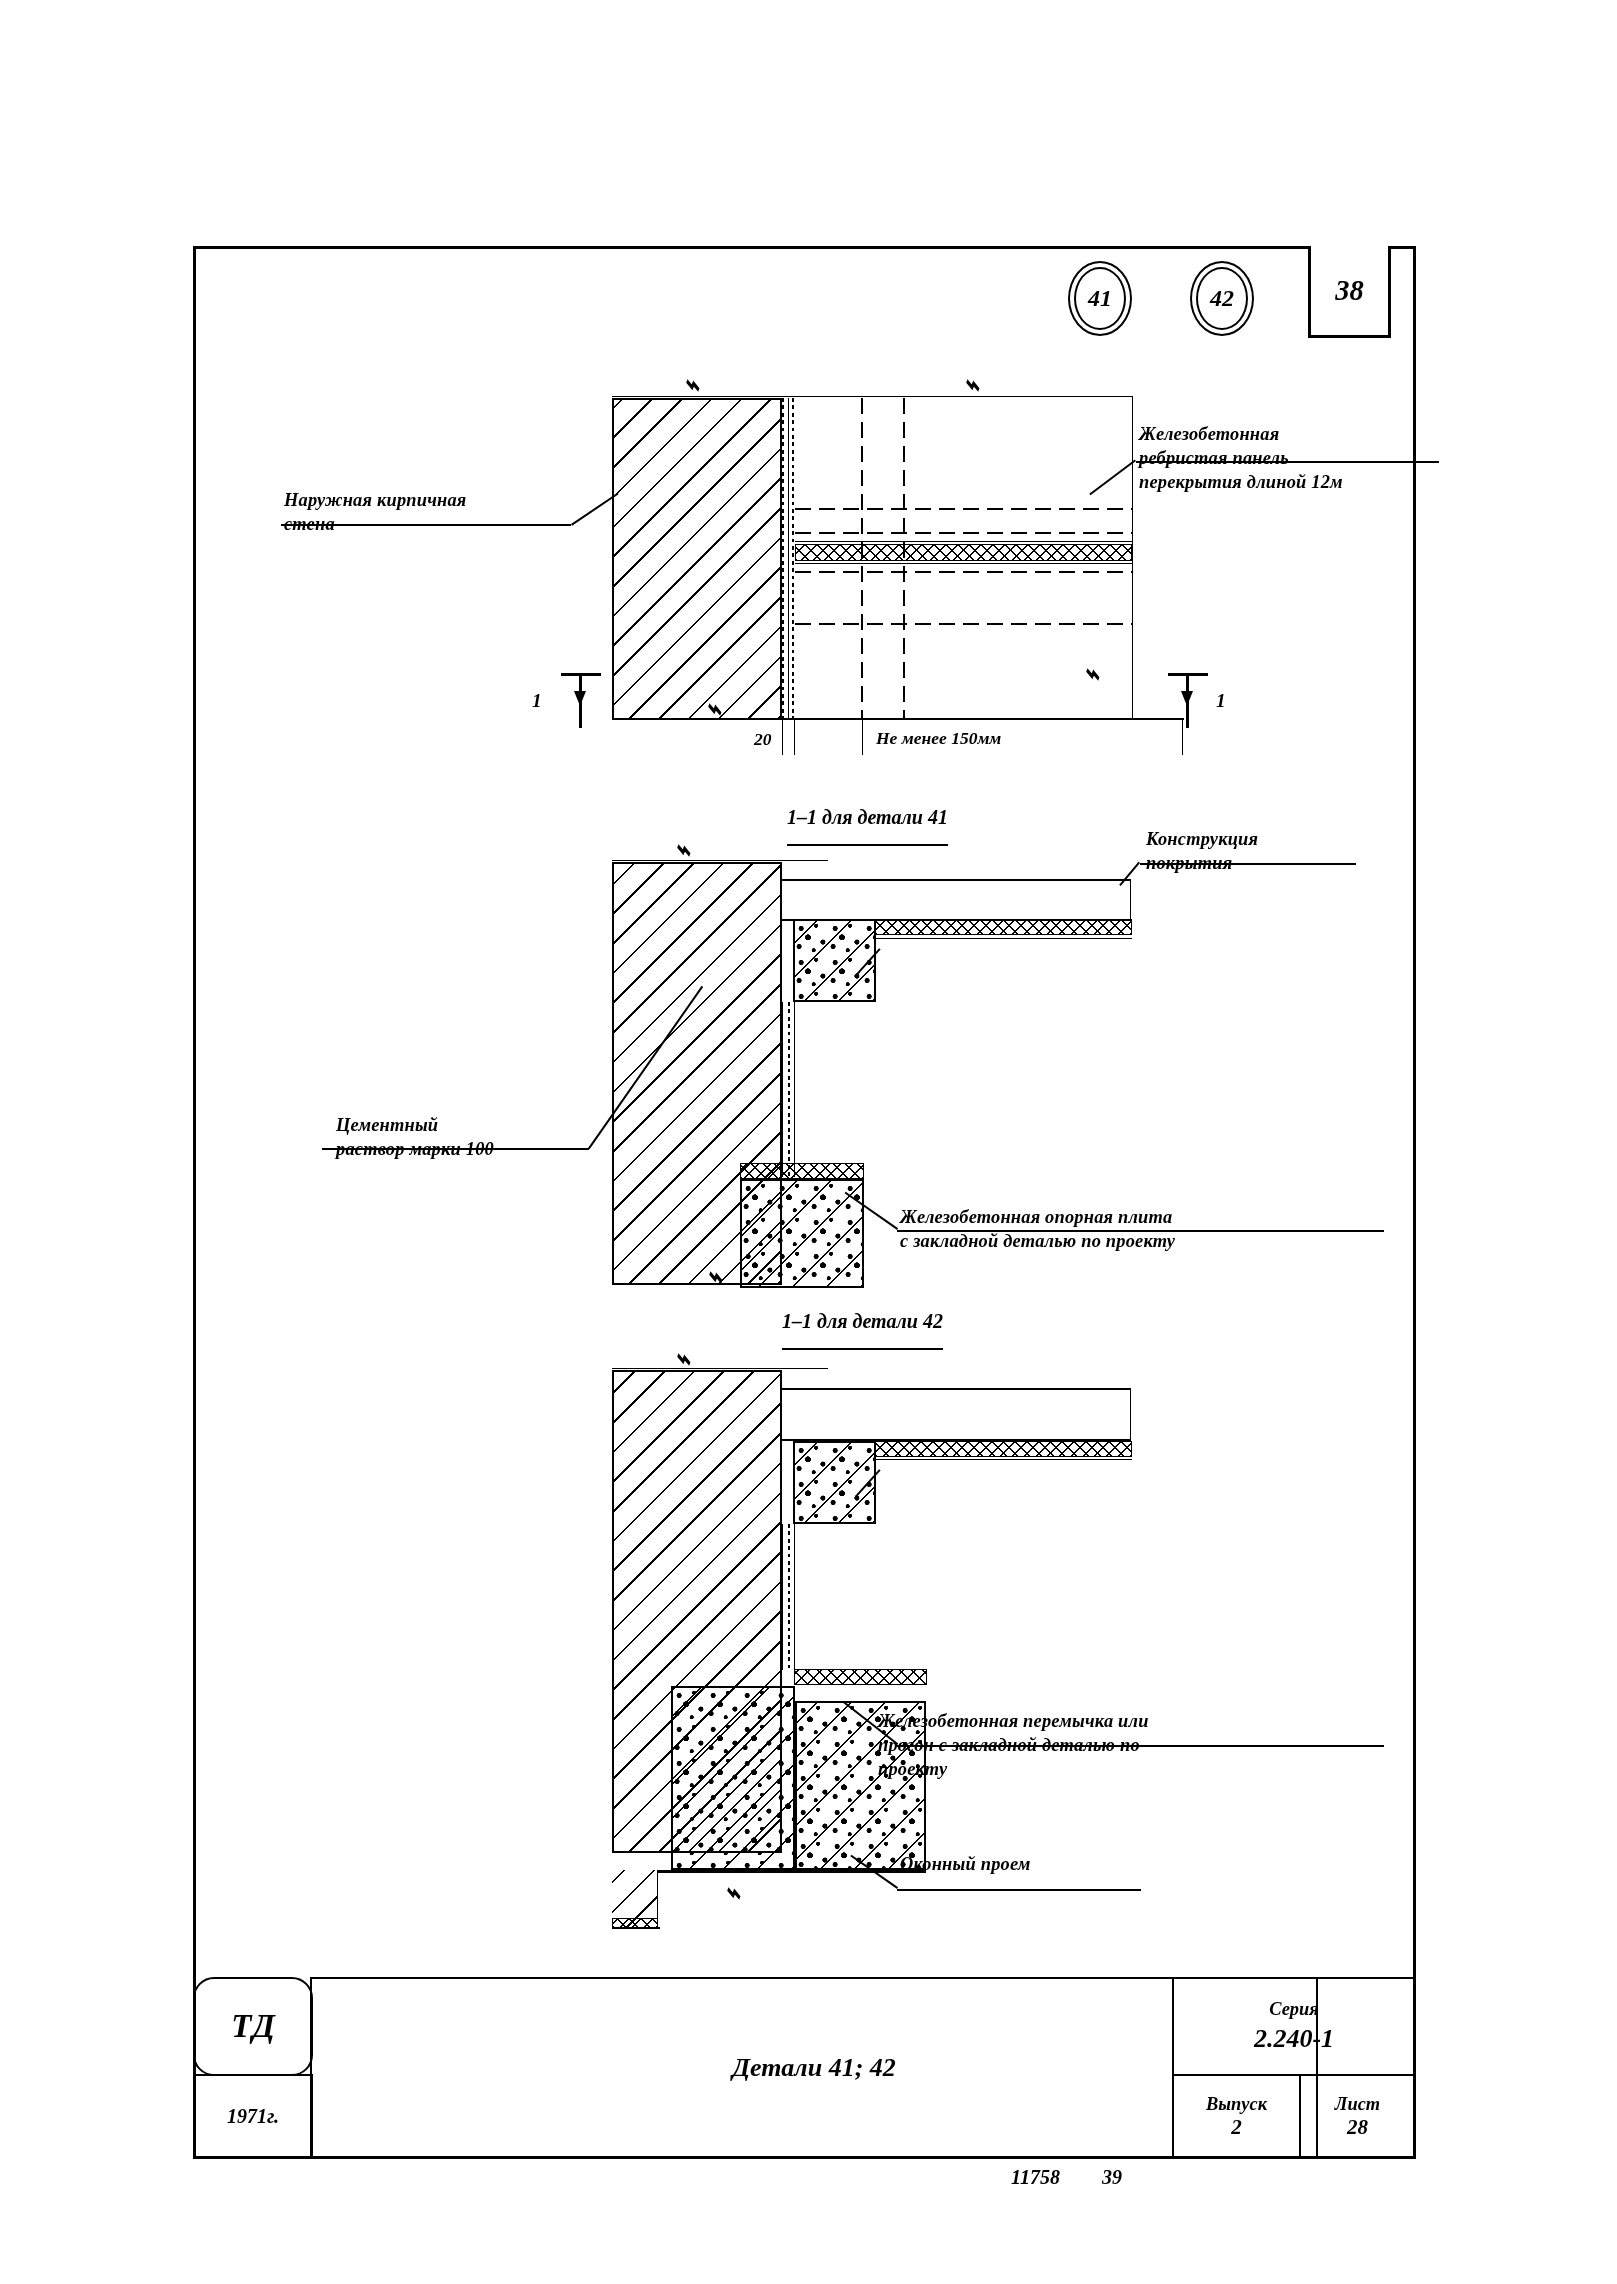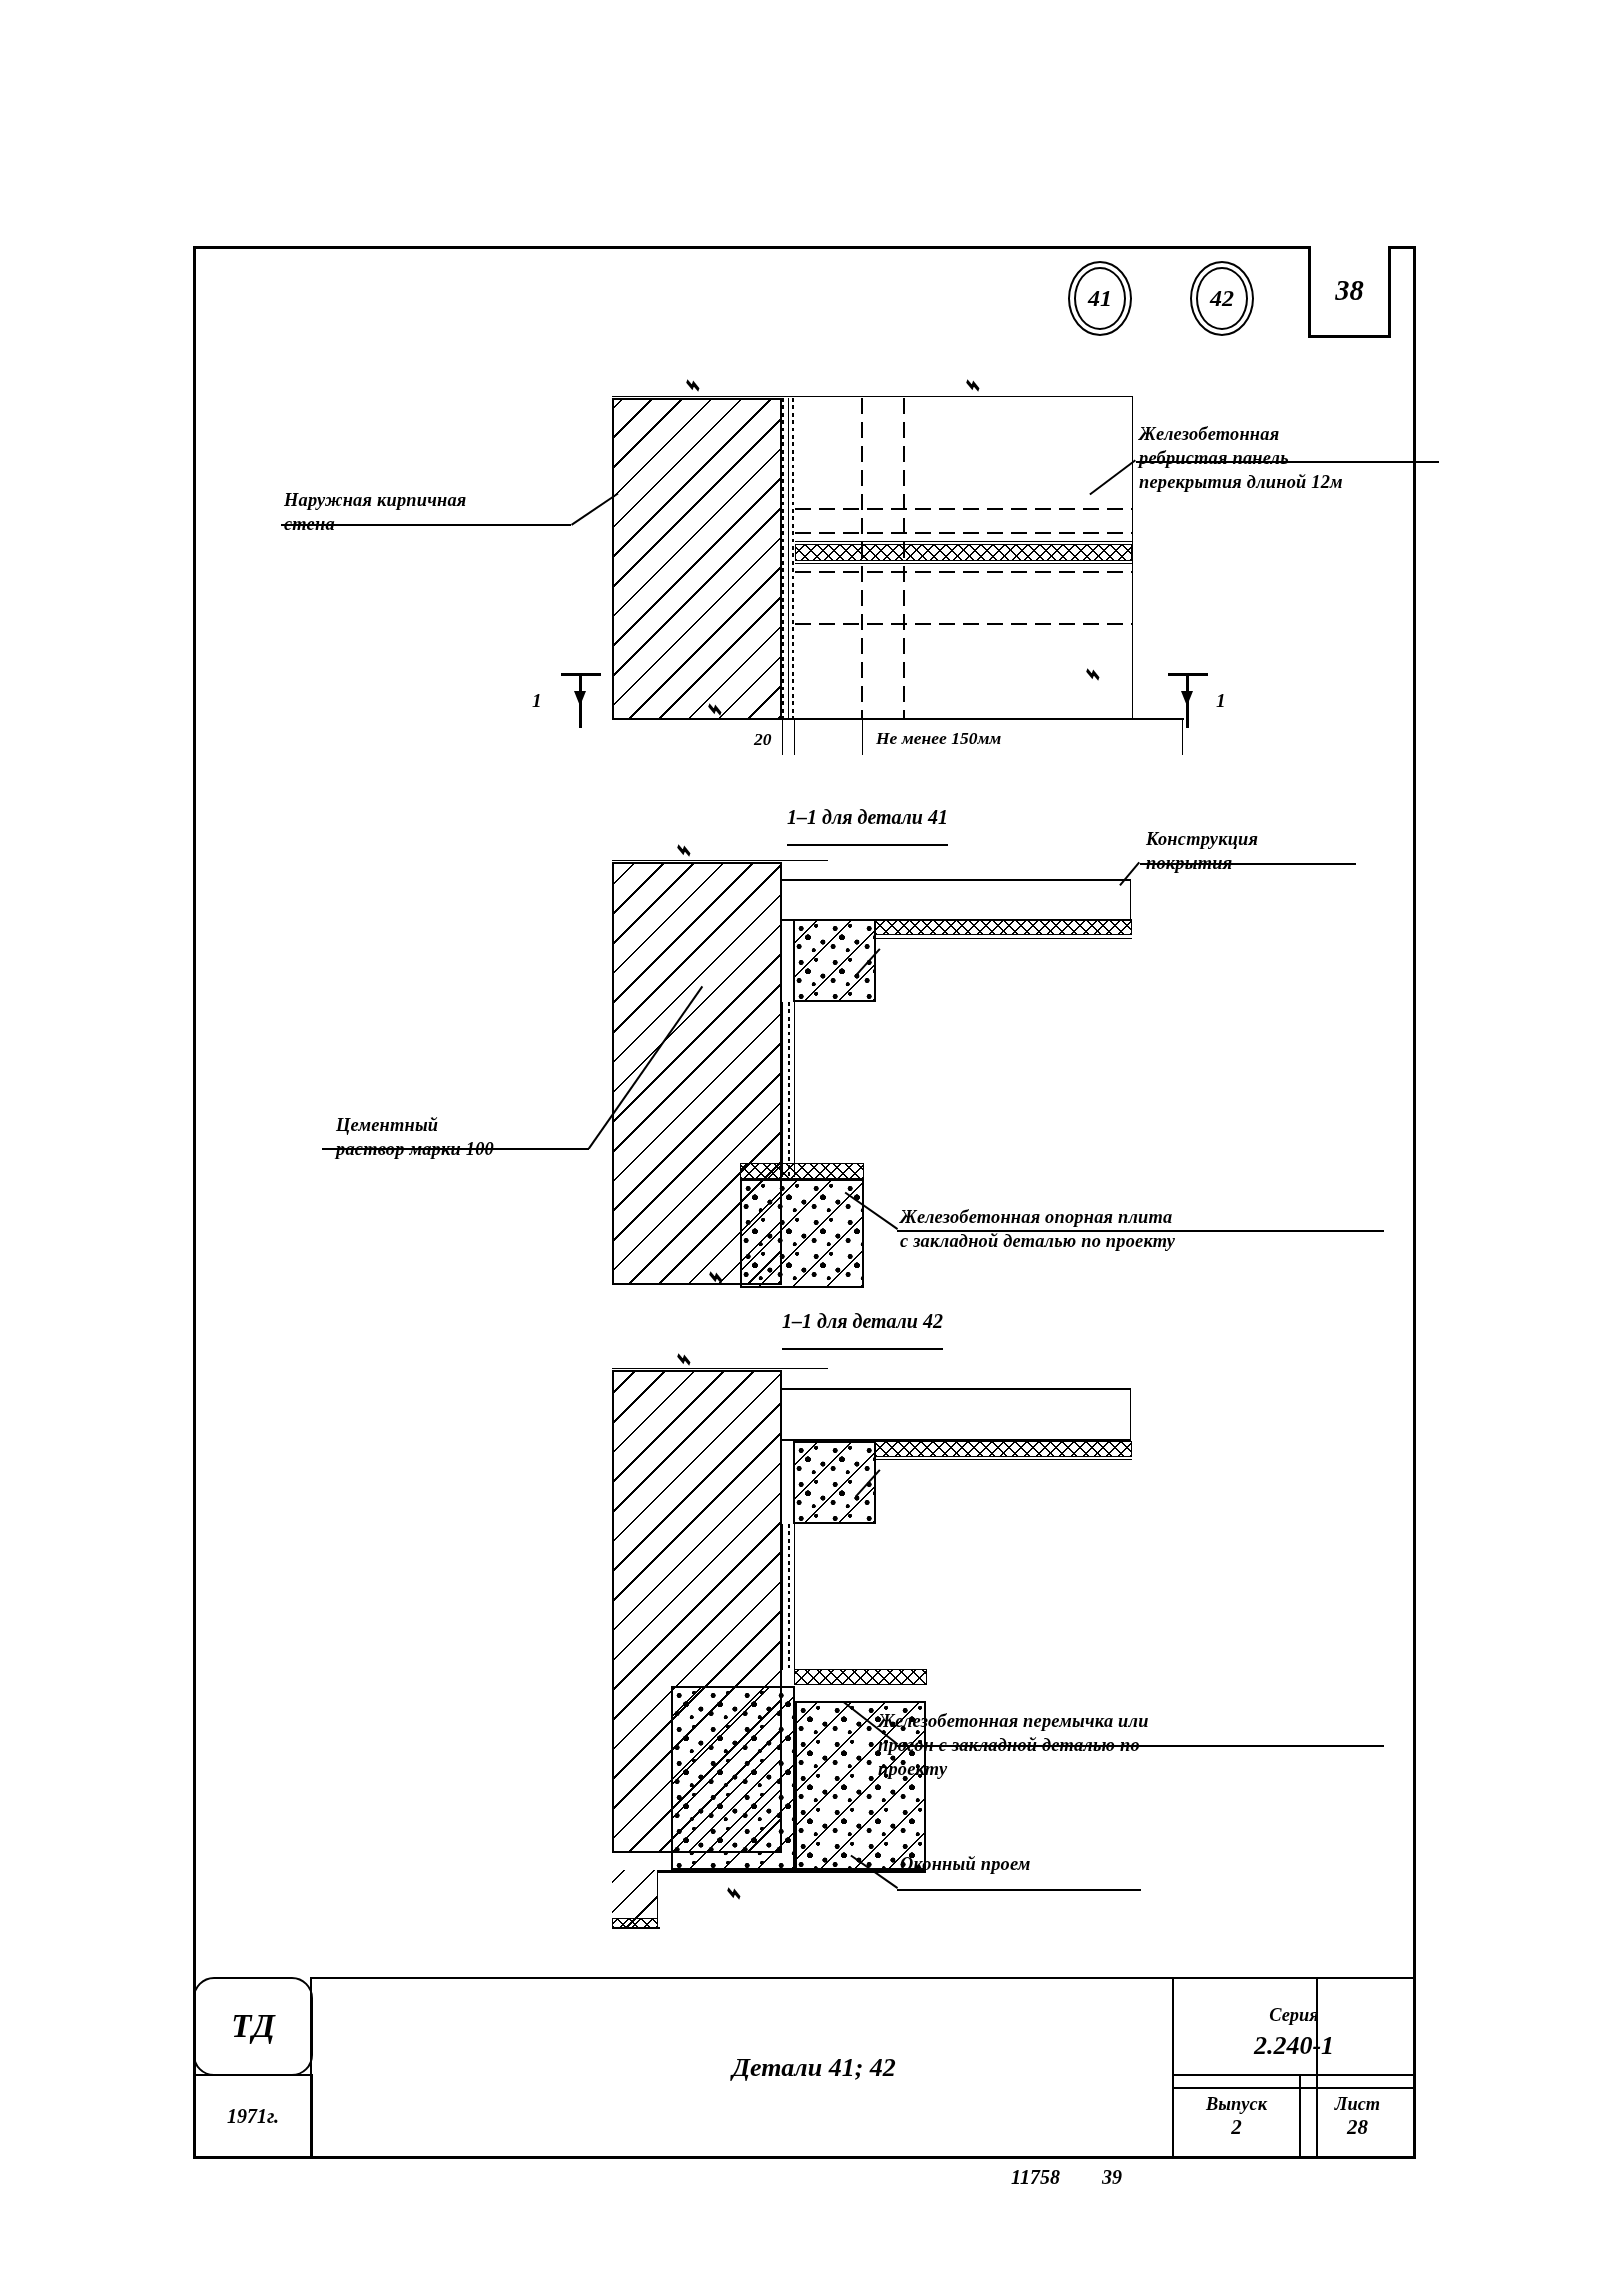--- a/index.html
+++ b/index.html
@@ -243,21 +243,21 @@
 <div class="lead" style="left:897px;top:1745px;width:69px;transform:rotate(218deg);"></div>
 
 <div class="anno" style="left:900px;top:1853px;">Оконный проем</div>
 <div class="uline" style="left:897px;top:1889px;width:244px;"></div>
 <div class="lead" style="left:897px;top:1889px;width:57px;transform:rotate(215deg);"></div>
 
 <div id="tblock">
   <div class="cell" style="left:0;top:0;width:120px;height:99px;font-size:33px;border-radius:21px;">ТД</div>
   <div class="cell" style="left:0;top:97px;width:120px;height:85px;font-size:20px;">1971г.</div>
   <div class="cell" style="left:117px;top:0;width:1008px;height:182px;font-size:26px;">Детали 41; 42</div>
-  <div class="cell tb-l1" style="left:979px;top:0;width:244px;height:112px;flex-direction:column;">
+  <div class="cell tb-l1" style="left:979px;top:0;width:244px;height:99px;flex-direction:column;">
     <div>Серия</div>
     <div style="font-size:26px;margin-top:4.6px;">2.240-1</div>
   </div>
   <div class="cell tb-l1" style="left:979px;top:97px;width:129px;height:85px;flex-direction:column;">
     <div>Выпуск</div>
     <div style="font-size:21px;">2</div>
   </div>
   <div class="cell tb-l1" style="left:1106px;top:97px;width:117px;height:85px;flex-direction:column;">
     <div>Лист</div>
     <div style="font-size:21px;">28</div>

